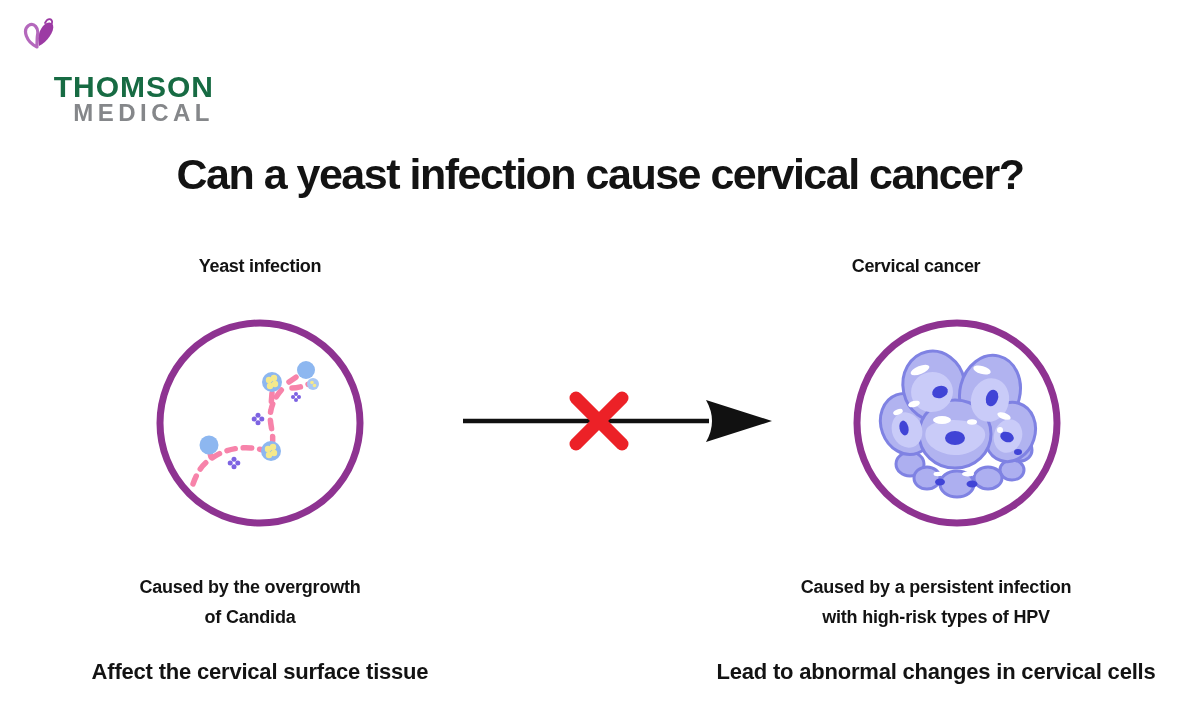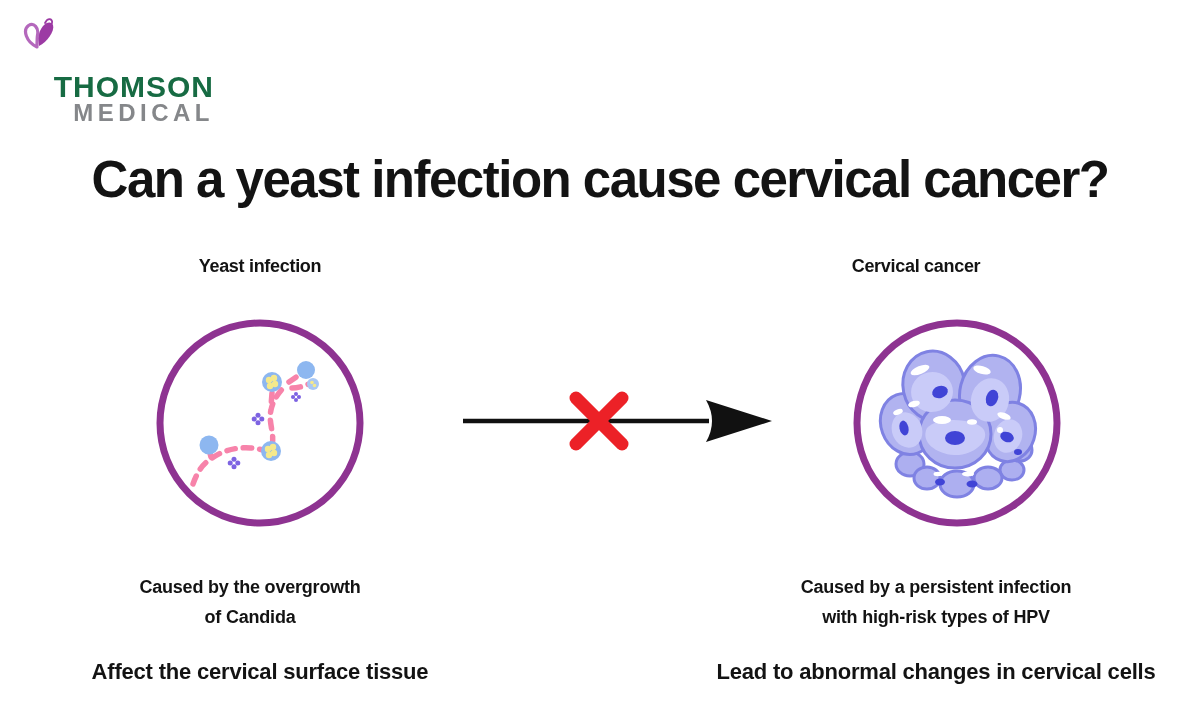--- a/index.html
+++ b/index.html
@@ -20,21 +20,21 @@
     color:#176B43;line-height:30px;white-space:nowrap;
   }
   .logo-sub{
     font-size:24px;font-weight:700;letter-spacing:4.5px;
     color:#85878A;line-height:22px;white-space:nowrap;
   }
 
   
   .title{
     left:0;top:150px;width:1200px;text-align:center;
-    font-size:51px;font-weight:800;letter-spacing:-1.5px;
+    font-size:43px;font-weight:800;letter-spacing:-1.5px;
     color:#131313;
   }
 
   
   .circle-label{
     top:256px;width:300px;text-align:center;
     font-size:18px;font-weight:700;letter-spacing:-0.3px;
   }
   .label-left{left:110px;}
   .label-right{left:766px;}

